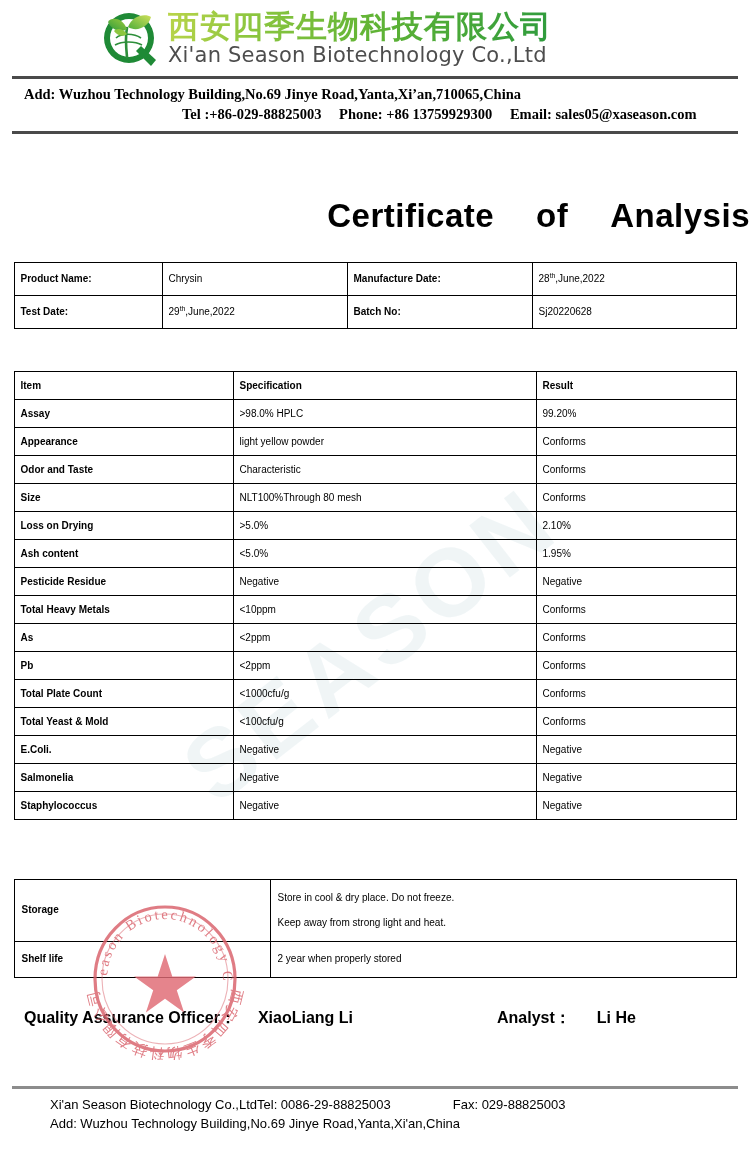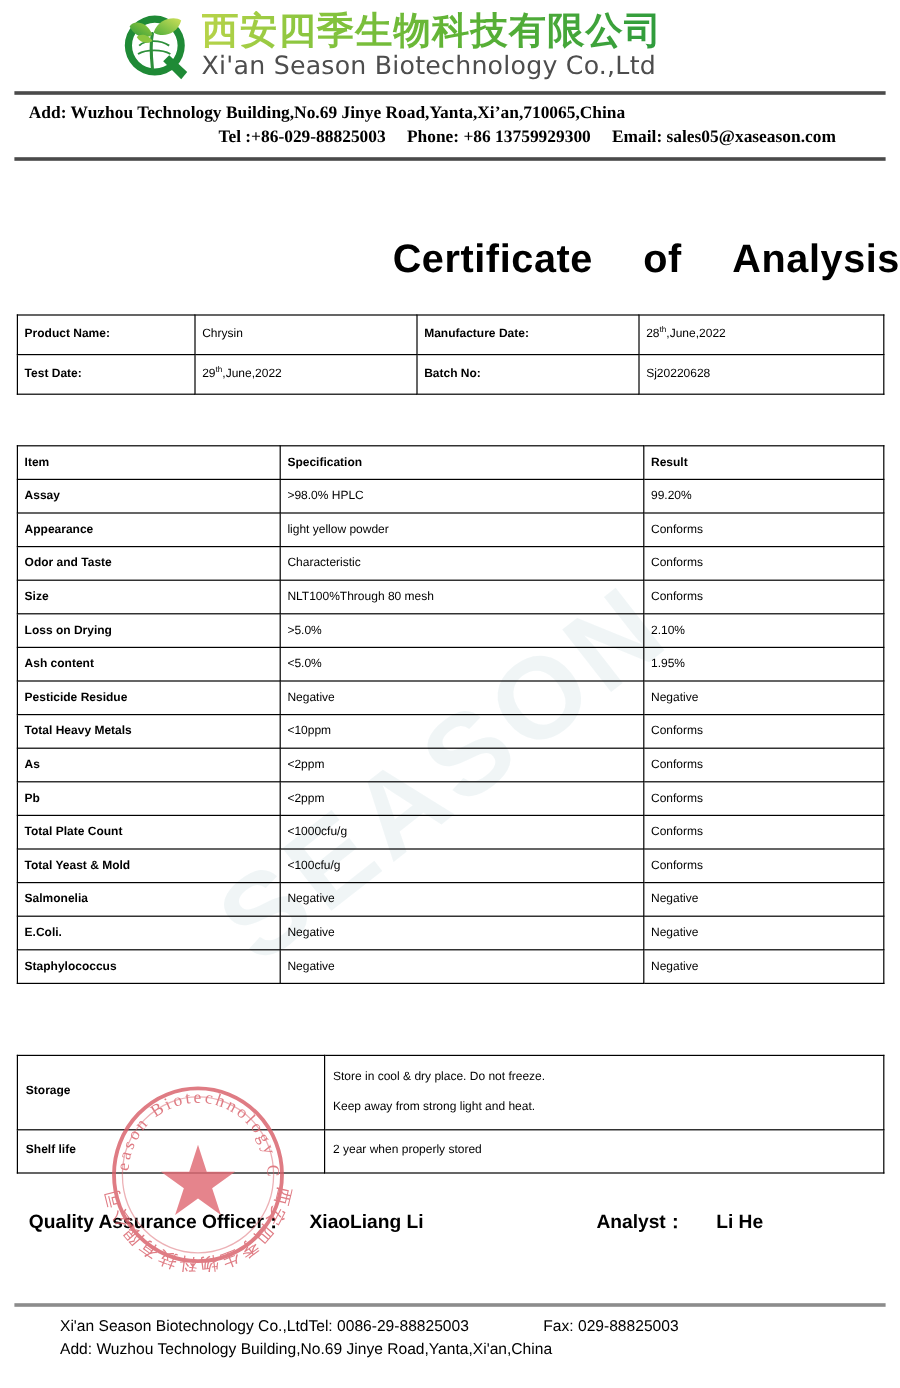--- a/index.html
+++ b/index.html
@@ -342,26 +342,26 @@
           <td class="item">Total Plate Count</td>
           <td>&lt;1000cfu/g</td>
           <td>Conforms</td>
         </tr>
         <tr>
           <td class="item">Total Yeast &amp; Mold</td>
           <td>&lt;100cfu/g</td>
           <td>Conforms</td>
         </tr>
         <tr>
+          <td class="item">E.Coli.</td>
+          <td>Negative</td>
+          <td>Negative</td>
+        </tr>
+        <tr>
           <td class="item">Salmonelia</td>
-          <td>Negative</td>
-          <td>Negative</td>
-        </tr>
-        <tr>
-          <td class="item">E.Coli.</td>
           <td>Negative</td>
           <td>Negative</td>
         </tr>
         <tr>
           <td class="item">Staphylococcus</td>
           <td>Negative</td>
           <td>Negative</td>
         </tr>
       </tbody>
   </table>

